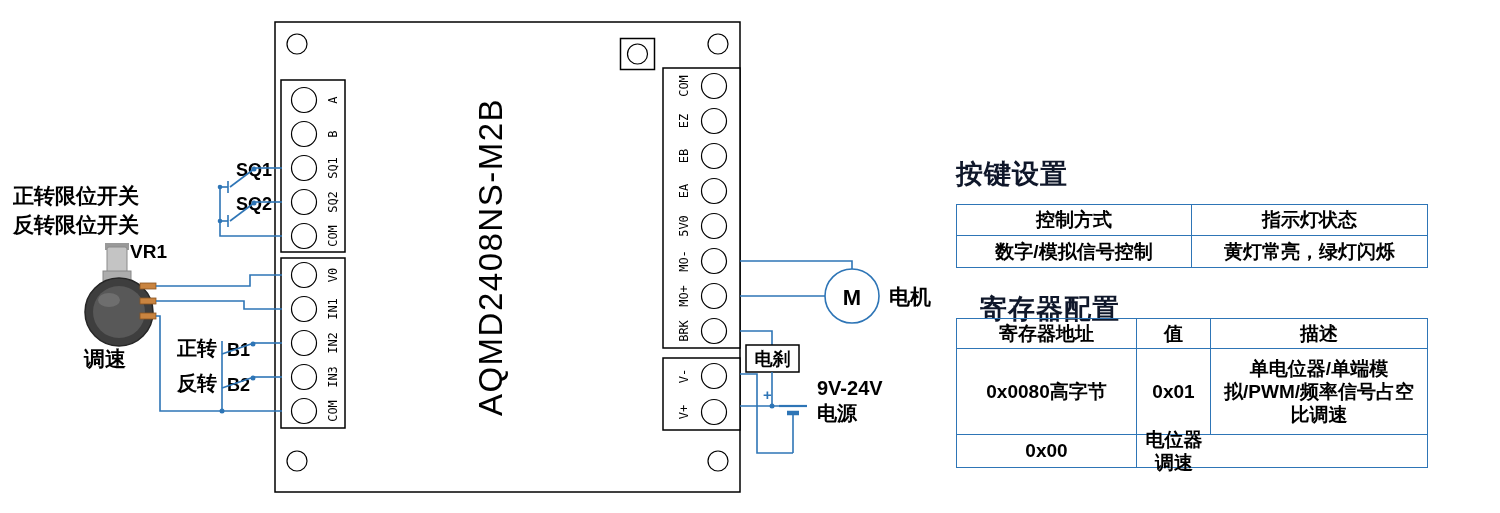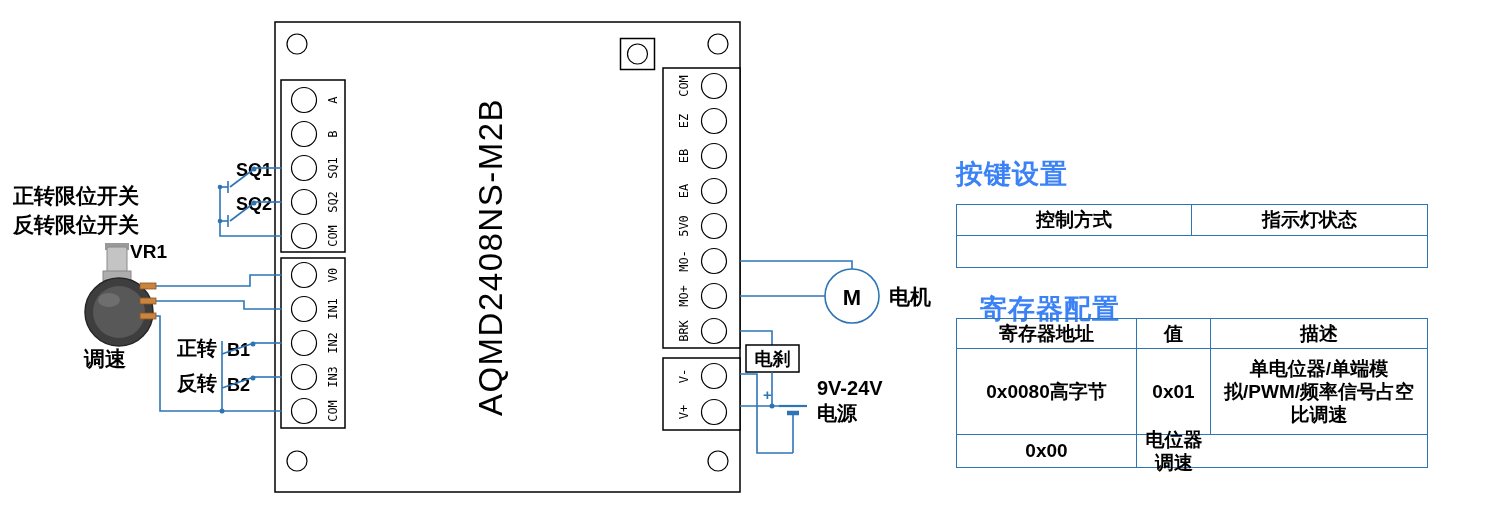--- a/index.html
+++ b/index.html
@@ -18,21 +18,21 @@
          text-anchor:middle; dominant-baseline:central; letter-spacing:1.5px; }
   .ann { font-family:"Liberation Sans", sans-serif; font-weight:bold; fill:#000; }
   .cen { text-anchor:middle; dominant-baseline:central; }
   .w   { fill:none; stroke:#2e75b6; stroke-width:1.6; }
   .wt  { fill:none; stroke:#2e75b6; stroke-width:2.2; }
   .wtt { fill:none; stroke:#2e75b6; stroke-width:4.5; }
   .dot { fill:#2e75b6; stroke:none; }
   .plus{ font-family:"Liberation Sans", sans-serif; font-weight:bold; font-size:15px; fill:#2e75b6; }
 
   
-  .ttl { position:absolute; left:956px; font-size:27px; font-weight:bold; color:#3b82f6; letter-spacing:1px; }
+  .ttl { position:absolute; left:956px; font-size:27px; font-weight:bold; color:#0f172a; letter-spacing:1px; }
   .ttl1 { top:156px; }
   .ttl2 { top:291px;margin-left:24px; }
   .tbl { position:absolute; left:956px; display:grid; border:1.5px solid #2e75b6; box-sizing:content-box; }
   .t1 { top:204px; grid-template-columns:235px 235px; grid-template-rows:31px 31px; }
   .t2 { top:318px; grid-template-columns:180px 74px 216px; grid-template-rows:30px 86px 32px; }
   .c { display:flex; align-items:center; justify-content:center; text-align:center;
        font-size:19px; font-weight:bold; color:#000; line-height:1.22;
        border-right:1.5px solid #2e75b6; border-bottom:1.5px solid #2e75b6;
        padding:1px 6px; box-sizing:border-box; }
   .lc { border-right:none; }
@@ -201,20 +201,22 @@
   </g>
 </svg>
 
 <div>
 
   <div class="ttl ttl1">按键设置</div>
 
   <div class="tbl t1">
     <div class="c">控制方式</div>
     <div class="c lc">指示灯状态</div>
+    <div class="c lr">数字/模拟信号控制</div>
+    <div class="c lc lr">黄灯常亮，绿灯闪烁</div>
   </div>
 
   <div class="ttl ttl2">寄存器配置</div>
 
   <div class="tbl t2">
     <div class="c">寄存器地址</div>
     <div class="c">值</div>
     <div class="c lc">描述</div>
     <div class="c">0x0080高字节</div>
     <div class="c">0x01</div>

